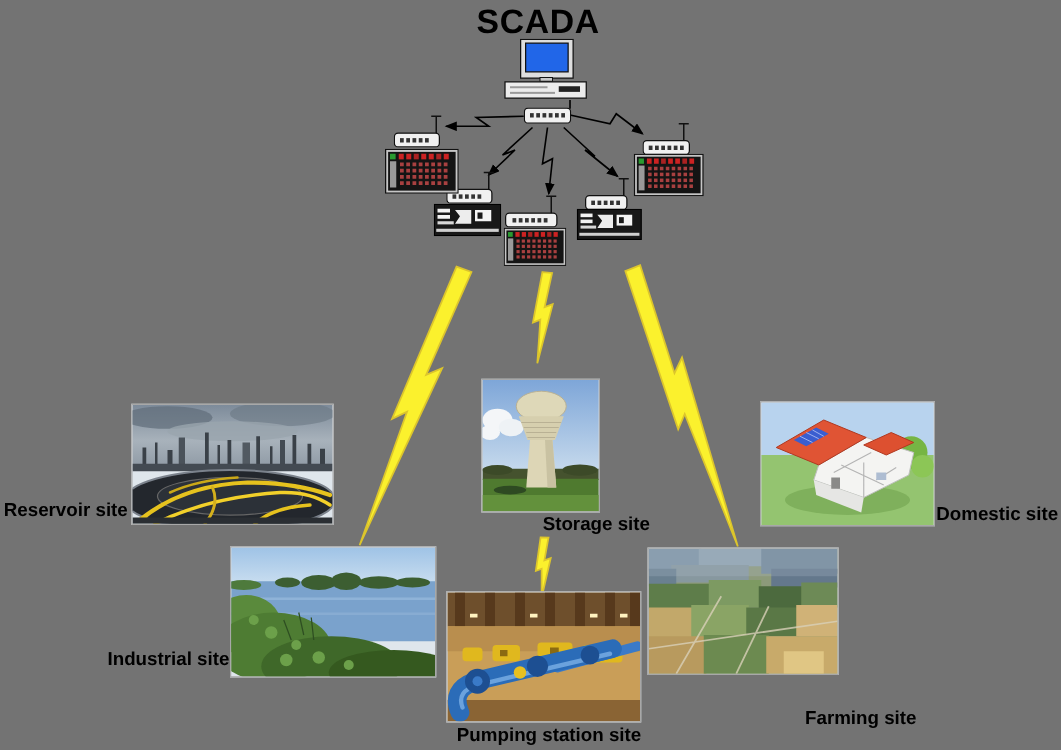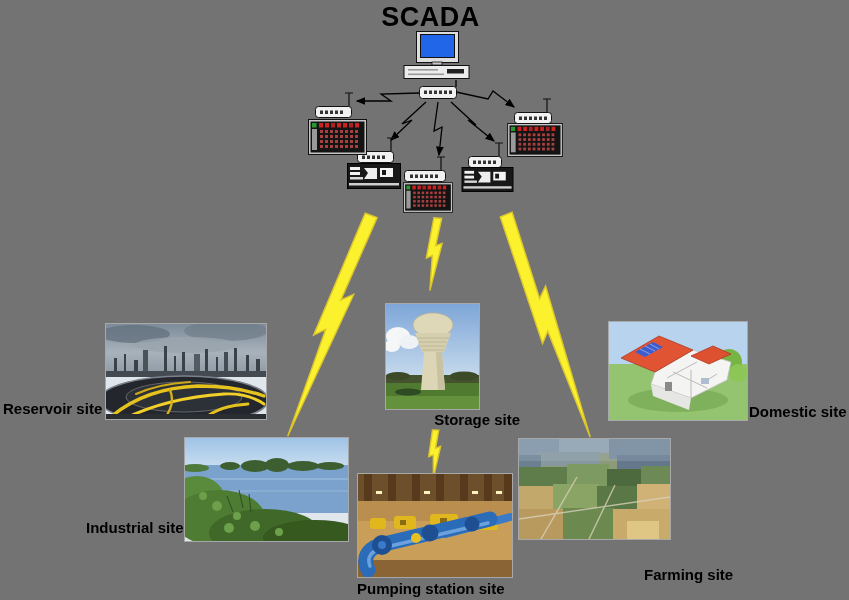--- a/index.html
+++ b/index.html
@@ -441,21 +441,21 @@
       <path d="M88,60 L152,43" stroke="#3a7ac8" stroke-width="8" fill="none" stroke-linecap="round"></path>
       <path d="M10,96 Q2,78 22,71 L132,45" stroke="#2b6cb8" stroke-width="15" fill="none" stroke-linecap="round"></path>
       <path d="M12,92 Q7,79 24,74 L130,49" stroke="#6ba2dd" stroke-width="3.5" fill="none" stroke-linecap="round"></path>
       <circle cx="24" cy="71" r="10" fill="#1d4f92"></circle>
       <circle cx="72" cy="59" r="8.5" fill="#1d4f92"></circle>
       <circle cx="114" cy="50" r="7.5" fill="#1d4f92"></circle>
       <circle cx="24" cy="71" r="4" fill="#3a7ac8"></circle>
       <circle cx="58" cy="64" r="5" fill="#e8c020"></circle>
     </svg>
   </figure>
-  <div class="lbl" style="left:357px;top:580px;width:156px;text-align:left;">Pumping station site</div>
+  <div class="lbl" style="left:357px;top:580px;width:156px;text-align:right;">Pumping station site</div>
 
   <figure class="site" style="left:518px;top:438px;width:153px;height:102px;">
     <svg width="151" height="100" viewBox="0 0 151 100">
       <rect width="151" height="100" fill="#8c9a7a"></rect>
       <rect x="0" y="0" width="42" height="18" fill="#7e95a6"></rect>
       <rect x="40" y="0" width="52" height="14" fill="#90a5b2"></rect>
       <rect x="90" y="0" width="61" height="20" fill="#72889a"></rect>
       <rect x="18" y="13" width="62" height="14" fill="#87989f"></rect>
       <rect x="98" y="16" width="53" height="15" fill="#64788c"></rect>
       <rect x="0" y="16" width="22" height="14" fill="#6a8090"></rect>

